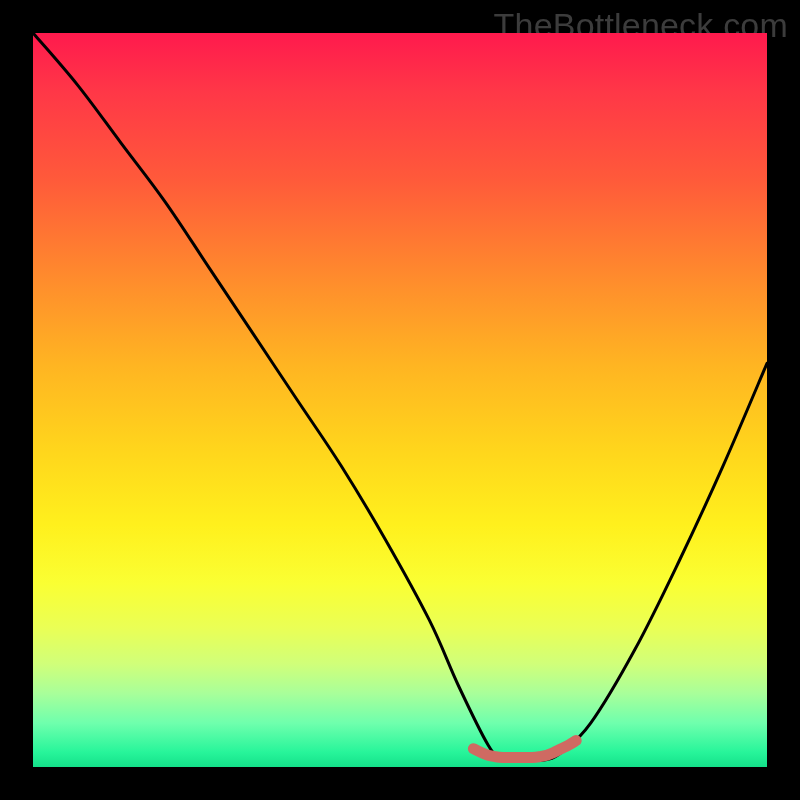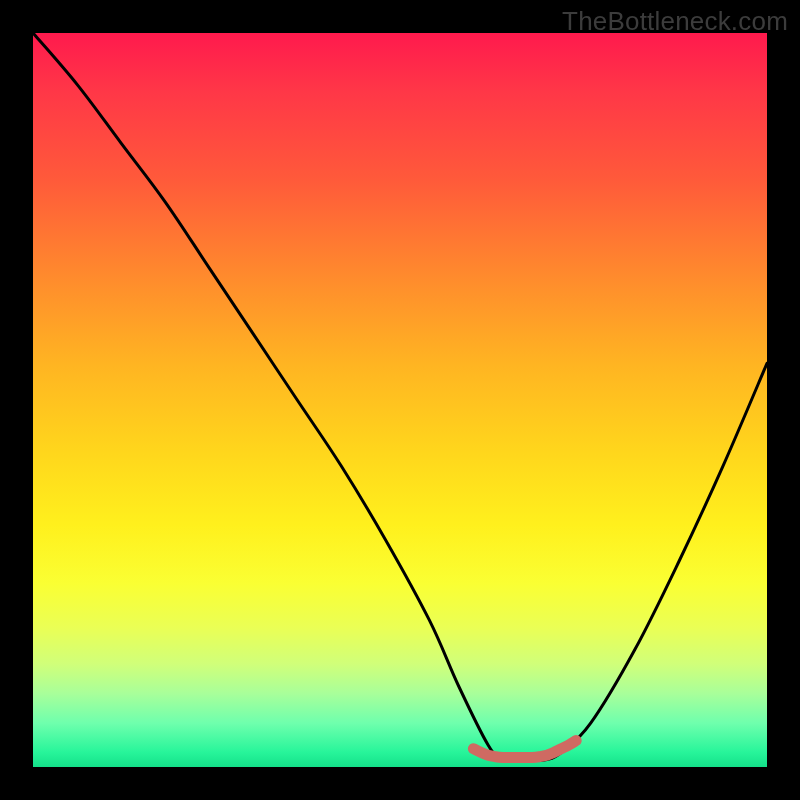--- a/index.html
+++ b/index.html
@@ -37,21 +37,21 @@
       #a8ff9a 90%,
       #6fffad 94%,
       #27f59a 98%,
       #14e08a 100%);
   }
   .watermark {
     position: absolute;
     top: 6px;
     right: 12px;
     color: #3c3c3c;
-    font-size: 26px;
+    font-size: 34px;
     font-weight: 500;
     letter-spacing: 0.2px;
     user-select: none;
   }
   svg.curve {
     position: absolute;
     left: 0;
     top: 0;
     width: 734px;
     height: 734px;

